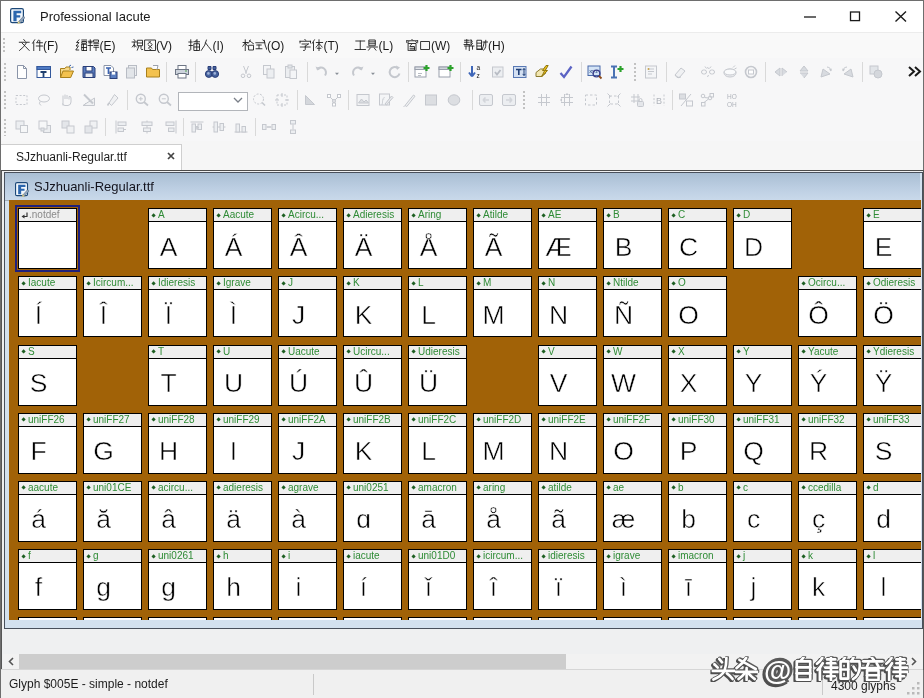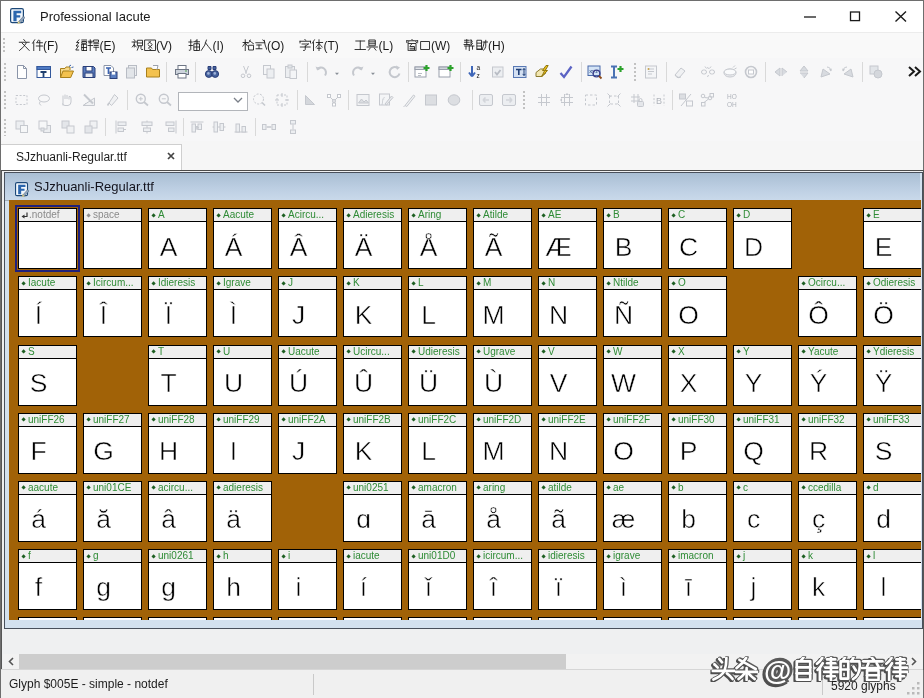--- a/index.html
+++ b/index.html
@@ -663,23 +663,20 @@
 <path d="M7.6 16l0.6-2.8 2 1.8z" fill="#ecdfa8" stroke="#b8a860" stroke-width="0.4"></path>
     </svg>
 <div class="ab" style="left:33px;top:178px;font-size:13px;color:#14141e">SJzhuanli-Regular.ttf</div>
 <div class="ab" style="left:8px;top:199px;width:911.5px;height:420px;background:#a16207;overflow:hidden">
 <div class="cell" style="left:9.0px;top:8.3px;outline:2.5px solid #20217b;outline-offset:1.5px">
         <div class="chead" style="color:#8a8a8a;padding-left:10px"><svg style="position:absolute;left:2px;top:3px" width="7" height="7" viewBox="0 0 7 7">
             <path d="M6 0.5v4H2.5" fill="none" stroke="#333" stroke-width="1.2"></path>
             <path d="M0.5 4.5l3-2v4z" fill="#333"></path>
           </svg>.notdef</div>
       </div>
-<div class="cell" style="left:74.0px;top:8.3px">
-        <div class="chead" style="color:#8a8a8a"><span class="dia" style="background:#909090"></span>space</div>
-      </div>
 <div class="cell" style="left:139.0px;top:8.3px">
         <div class="chead"><span class="dia"></span>A</div>
         <div class="cglyph">A</div>
       </div>
 <div class="cell" style="left:204.0px;top:8.3px">
         <div class="chead"><span class="dia"></span>Aacute</div>
         <div class="cglyph">Á</div>
       </div>
 <div class="cell" style="left:269.0px;top:8.3px">
         <div class="chead"><span class="dia"></span>Acircu...</div>
@@ -786,24 +783,20 @@
         <div class="cglyph">Ú</div>
       </div>
 <div class="cell" style="left:334.0px;top:144.5px">
         <div class="chead"><span class="dia"></span>Ucircu...</div>
         <div class="cglyph">Û</div>
       </div>
 <div class="cell" style="left:399.0px;top:144.5px">
         <div class="chead"><span class="dia"></span>Udieresis</div>
         <div class="cglyph">Ü</div>
       </div>
-<div class="cell" style="left:464.0px;top:144.5px">
-        <div class="chead"><span class="dia"></span>Ugrave</div>
-        <div class="cglyph">Ù</div>
-      </div>
 <div class="cell" style="left:529.0px;top:144.5px">
         <div class="chead"><span class="dia"></span>V</div>
         <div class="cglyph">V</div>
       </div>
 <div class="cell" style="left:594.0px;top:144.5px">
         <div class="chead"><span class="dia"></span>W</div>
         <div class="cglyph">W</div>
       </div>
 <div class="cell" style="left:659.0px;top:144.5px">
         <div class="chead"><span class="dia"></span>X</div>
@@ -885,20 +878,24 @@
         <div class="chead"><span class="dia"></span>uni01CE</div>
         <div class="cglyph">ă</div>
       </div>
 <div class="cell" style="left:139.0px;top:280.7px">
         <div class="chead"><span class="dia"></span>acircu...</div>
         <div class="cglyph">â</div>
       </div>
 <div class="cell" style="left:204.0px;top:280.7px">
         <div class="chead"><span class="dia"></span>adieresis</div>
         <div class="cglyph">ä</div>
+      </div>
+<div class="cell" style="left:269.0px;top:280.7px">
+        <div class="chead"><span class="dia"></span>agrave</div>
+        <div class="cglyph">à</div>
       </div>
 <div class="cell" style="left:334.0px;top:280.7px">
         <div class="chead"><span class="dia"></span>uni0251</div>
         <div class="cglyph">ɑ</div>
       </div>
 <div class="cell" style="left:399.0px;top:280.7px">
         <div class="chead"><span class="dia"></span>amacron</div>
         <div class="cglyph">ā</div>
       </div>
 <div class="cell" style="left:464.0px;top:280.7px">
@@ -1006,21 +1003,21 @@
         <path d="M6 1L2.5 4.5L6 8" fill="none" stroke="#555" stroke-width="1.6"></path>
       </svg>
       <svg class="ab" style="left:906px;top:3.5px" width="9" height="9" viewBox="0 0 9 9">
         <path d="M3 1l3.5 3.5L3 8" fill="none" stroke="#555" stroke-width="1.6"></path>
       </svg>
     </div>
 <div class="ab" style="left:0;top:668px;width:922px;height:28px;background:#f0f0f0;border-top:1px solid #d6d6d6">
       <div class="ab" style="left:8px;top:7px;font-size:12px;color:#1c1c1c">Glyph $005E - simple - notdef</div>
       <div class="sep" style="left:312px;top:4px;height:21px;background:#c9c9c9"></div>
       <div class="sep" style="left:821px;top:4px;height:21px;background:#c9c9c9"></div>
-      <div class="ab" style="left:830px;top:9px;font-size:12px;color:#1c1c1c">5920 glyphs</div>
+      <div class="ab" style="left:830px;top:9px;font-size:12px;color:#1c1c1c">4300 glyphs</div>
     </div>
 <svg class="ab" style="left:906px;top:680px" width="14" height="14" viewBox="0 0 14 14">
       <g fill="#b9b9b9">
         <rect x="10" y="1" width="2.5" height="2.5"></rect>
         <rect x="10" y="6" width="2.5" height="2.5"></rect>
         <rect x="10" y="11" width="2.5" height="2.5"></rect>
         <rect x="5" y="6" width="2.5" height="2.5"></rect>
         <rect x="5" y="11" width="2.5" height="2.5"></rect>
         <rect x="0" y="11" width="2.5" height="2.5"></rect>
       </g>

